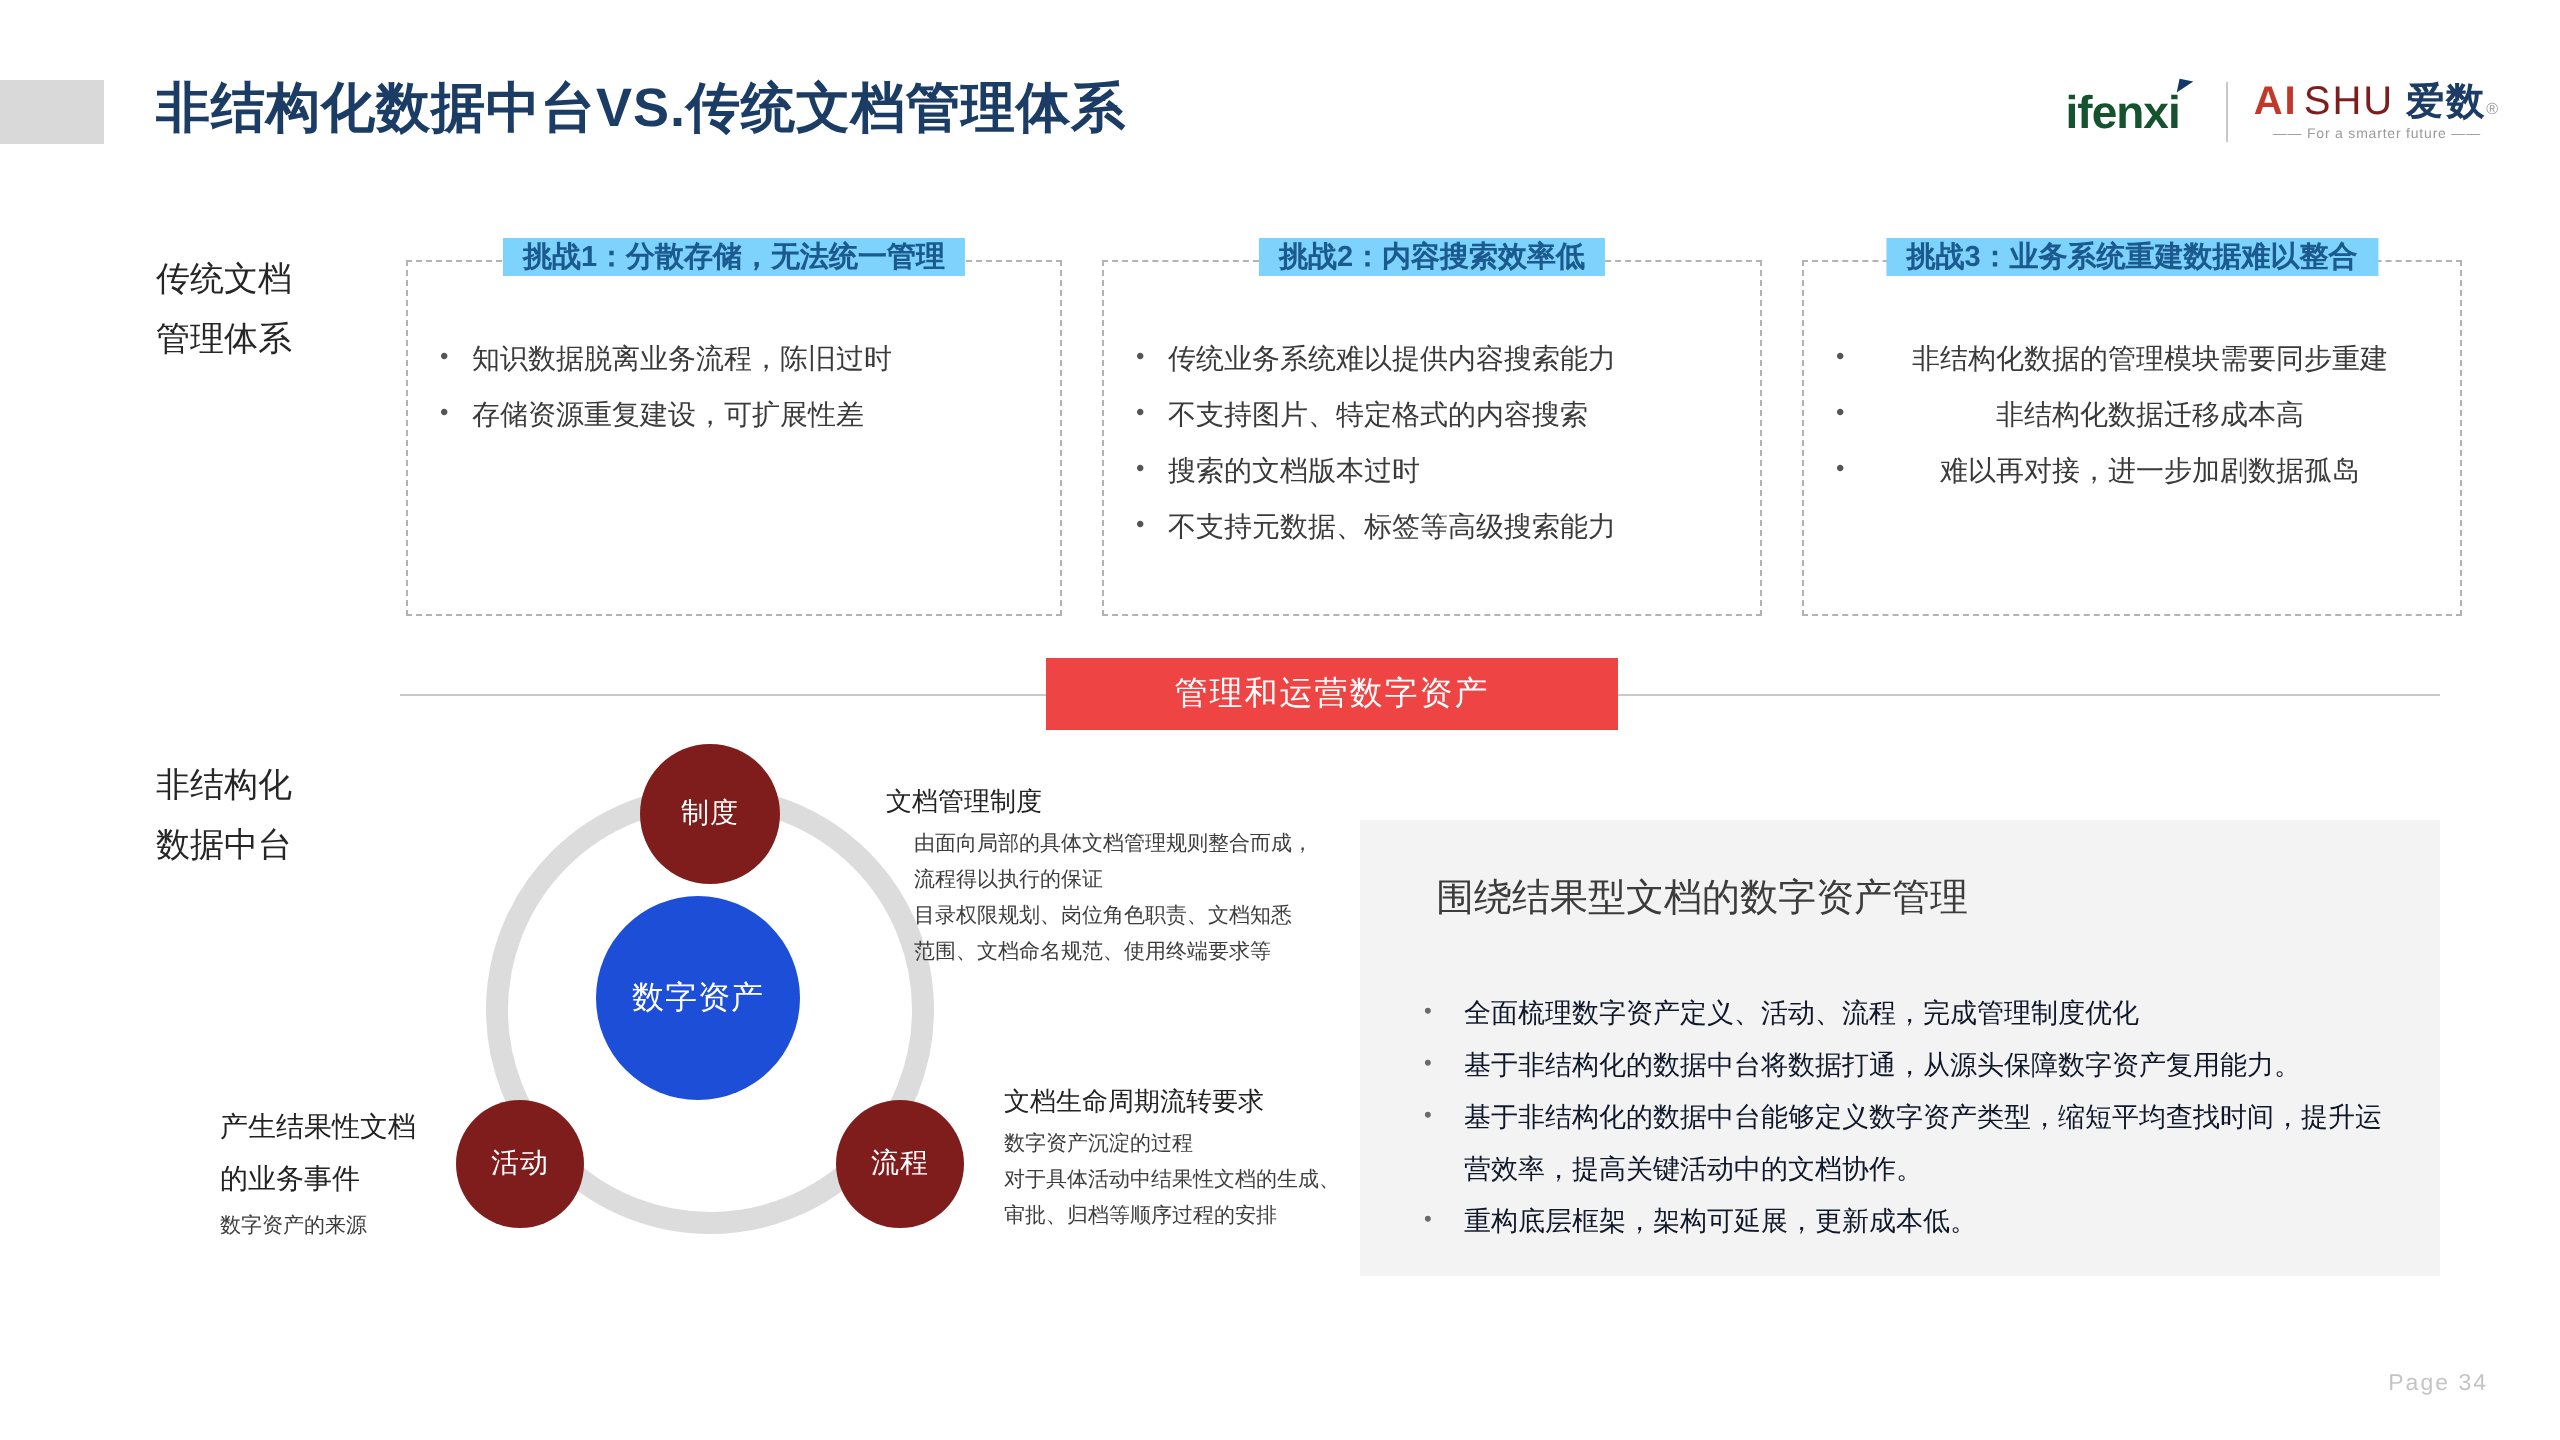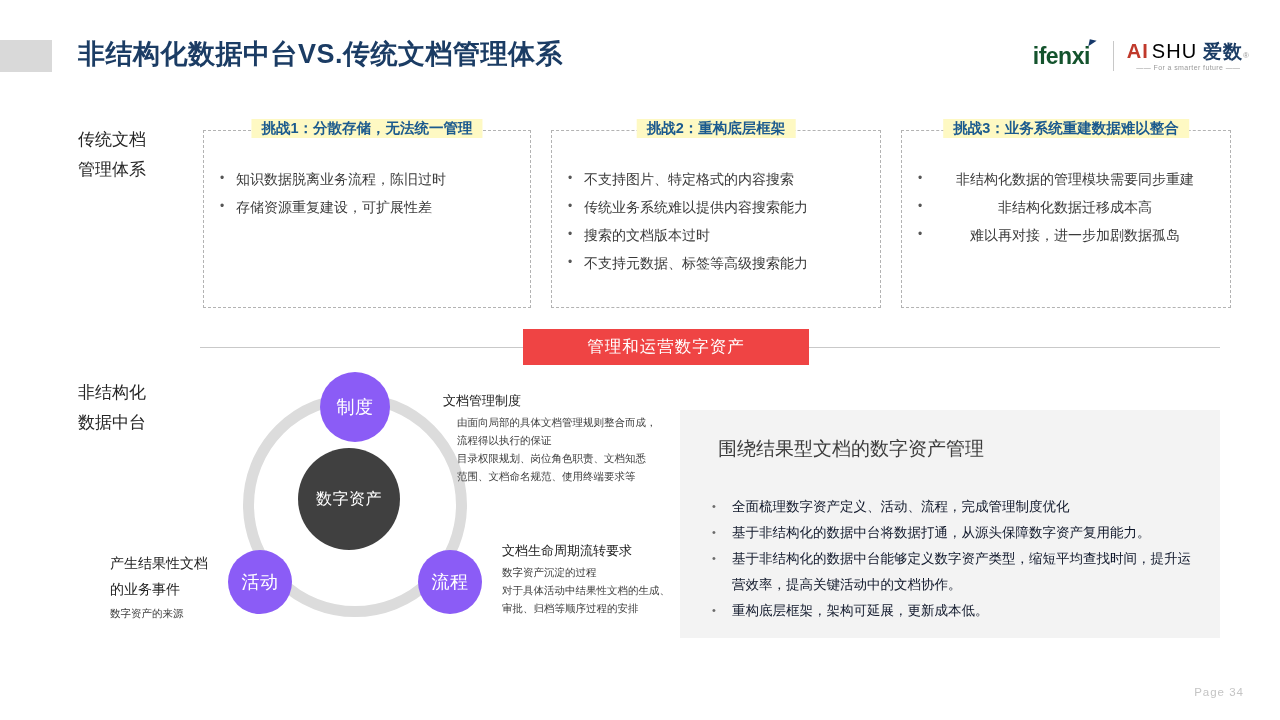--- a/index.html
+++ b/index.html
@@ -69,21 +69,21 @@
     align-items: center;
     line-height: 1;
   }
   #aishu-wordmark {
     display: flex;
     align-items: baseline;
     font-size: 20px;
     letter-spacing: 1px;
   }
   .aishu-ai { color: #c0392b; font-weight: 700; }
-  .aishu-shu { color: #000000; font-weight: 400; margin-left: 3px; }
+  .aishu-shu { color: #7f1d1d; font-weight: 400; margin-left: 3px; }
   .aishu-cn { color: #1b3c64; font-weight: 700; margin-left: 6px; font-size: 19px; }
   .aishu-reg { font-size: 8px; color: #9a9a9a; vertical-align: super; }
   #aishu-tagline {
     margin-top: 3px;
     font-size: 7px;
     color: #9a9a9a;
     letter-spacing: 0.4px;
     white-space: nowrap;
   }
 
@@ -108,21 +108,21 @@
   }
   #challenge-card-1 { left: 203px; width: 328px; }
   #challenge-card-2 { left: 551px; width: 330px; }
   #challenge-card-3 { left: 901px; width: 330px; text-align: center; }
 
   .challenge-title {
     position: absolute;
     top: -12px;
     left: 50%;
     transform: translateX(-50%);
-    background: #fef9c3;
+    background: #7dd3fc;
     padding: 0 10px;
     font-size: 14.5px;
     font-weight: 700;
     color: #1b5a8e;
     white-space: nowrap;
   }
   .challenge-list {
     margin: 0;
     padding: 34px 14px 0 14px;
     list-style: none;
@@ -176,33 +176,33 @@
     position: absolute;
     left: 0; top: 0;
     width: 224px; height: 224px;
     border: 11px solid #dcdcdc;
     border-radius: 50%;
     box-sizing: border-box;
   }
   .node-circle {
     position: absolute;
     border-radius: 50%;
-    background: #8b5cf6;
+    background: #7f1d1d;
     color: #ffffff;
     display: flex;
     align-items: center;
     justify-content: center;
-    font-size: 18px;
+    font-size: 14px;
     letter-spacing: 0.5px;
   }
   #node-center {
     left: 55px; top: 55px;
     width: 102px; height: 102px;
     font-size: 16px;
-    background: #404040;
+    background: #1d4ed8;
   }
   #node-top    { left: 77px; top: -21px; width: 70px; height: 70px; }
   #node-left   { left: -15px; top: 157px; width: 64px; height: 64px; }
   #node-right  { left: 175px; top: 157px; width: 64px; height: 64px; }
 
   
   .annot { position: absolute; }
   .annot-title {
     font-size: 13px;
     color: #222;
@@ -301,24 +301,24 @@
 
 <div class="challenge-card" id="challenge-card-1">
   <div class="challenge-title">挑战1：分散存储，无法统一管理</div>
   <ul class="challenge-list">
     <li>知识数据脱离业务流程，陈旧过时</li>
     <li>存储资源重复建设，可扩展性差</li>
   </ul>
 </div>
 
 <div class="challenge-card" id="challenge-card-2">
-  <div class="challenge-title">挑战2：重构底层框架</div>
+  <div class="challenge-title">挑战2：内容搜索效率低</div>
   <ul class="challenge-list">
+    <li>传统业务系统难以提供内容搜索能力</li>
     <li>不支持图片、特定格式的内容搜索</li>
-    <li>传统业务系统难以提供内容搜索能力</li>
     <li>搜索的文档版本过时</li>
     <li>不支持元数据、标签等高级搜索能力</li>
   </ul>
 </div>
 
 <div class="challenge-card" id="challenge-card-3">
   <div class="challenge-title">挑战3：业务系统重建数据难以整合</div>
   <ul class="challenge-list">
     <li>非结构化数据的管理模块需要同步重建</li>
     <li>非结构化数据迁移成本高</li>

